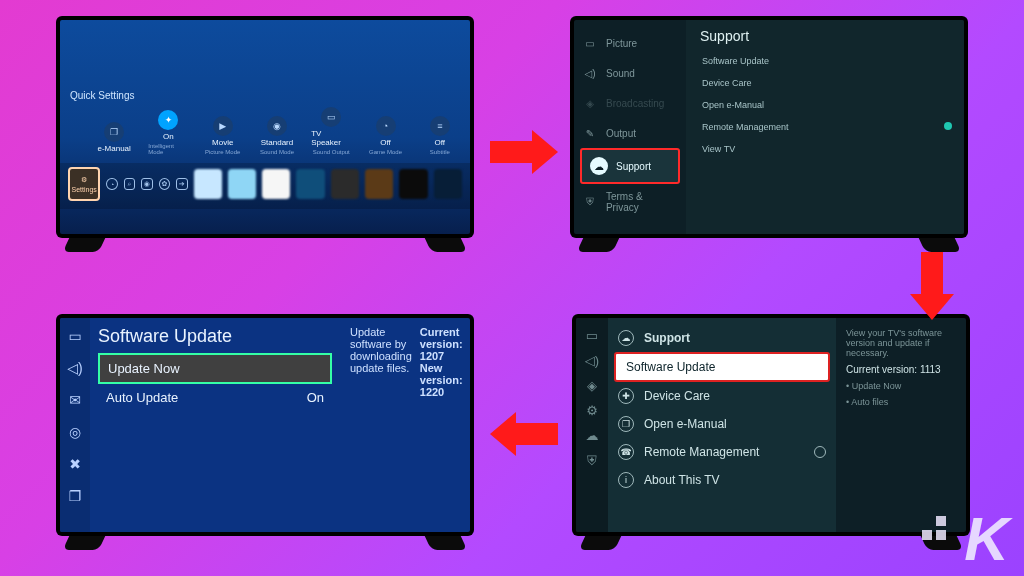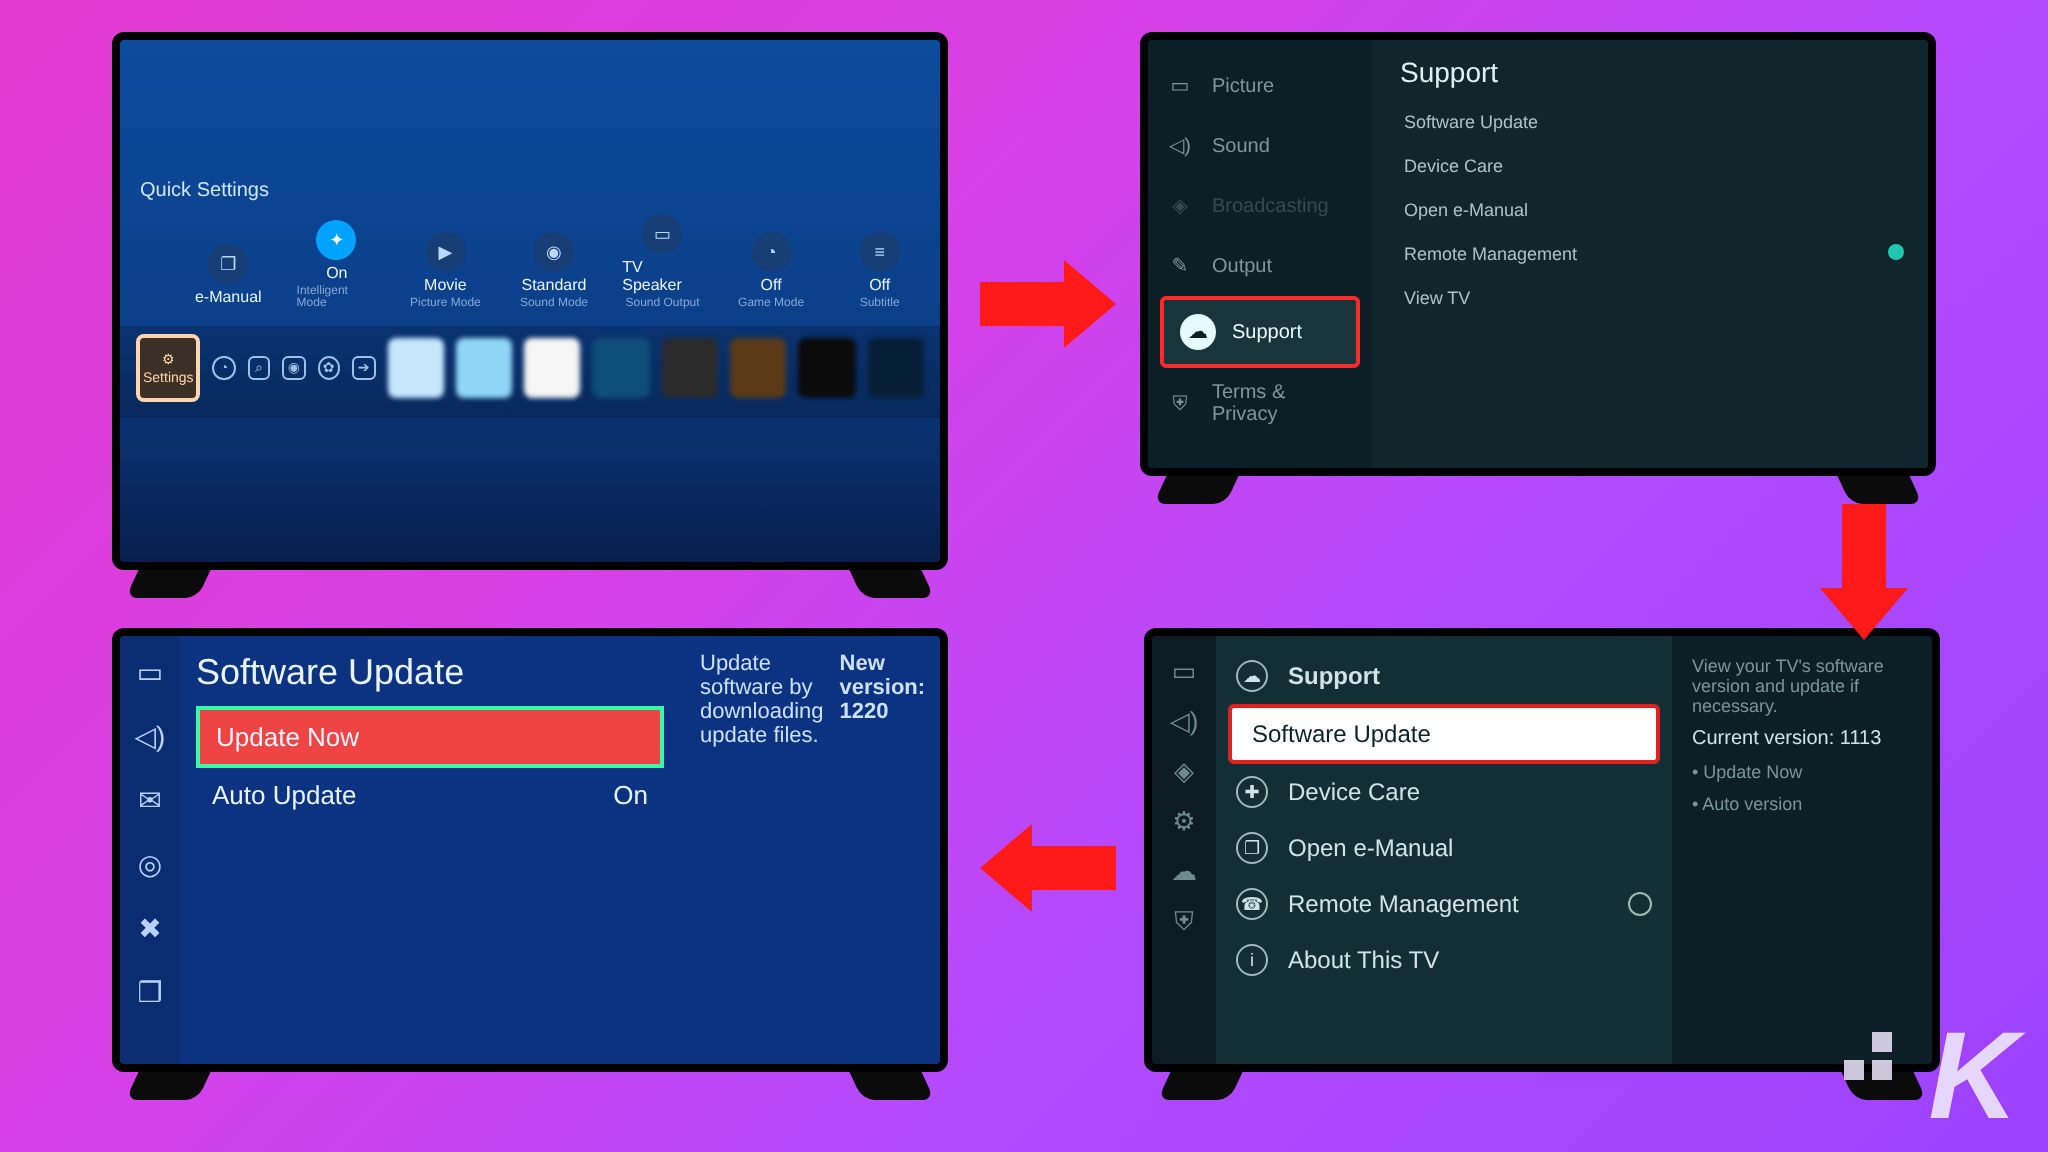--- a/index.html
+++ b/index.html
@@ -75,36 +75,36 @@
                flex-direction:column; gap:6px;}
   #tv3 .detail .cur{ color:#cfe4e6; font-size:10px;}
 
   
   #tv4 .bezel{ background:#0b3382; display:flex; color:#e9f3ff; font-size:12px;}
   #tv4 .irail{ width:30px; display:flex; flex-direction:column; align-items:center;
                padding-top:10px; gap:16px; color:#b9d1ff; font-size:14px; background:#0a2d72;}
   #tv4 .main { flex:1; padding:8px 10px 0 8px;}
   #tv4 .ttl  { font-size:18px; margin-bottom:6px;}
   #tv4 .row  { display:flex; justify-content:space-between; padding:6px 8px; font-size:13px;}
-  #tv4 .row.hl{ border:2px solid #35ffa6; background:#ef4444; }
+  #tv4 .row.hl{ border:2px solid #35ffa6; background:#404040; }
   #tv4 .info { width:128px; padding:8px 10px 0 8px; font-size:11px; color:#cde0ff;
                display:flex; gap:8px;}
 
   
   .wm{ position:absolute; right:18px; bottom:6px; color:#eee8ff; font-weight:900;
        font-size:62px; font-style:italic; letter-spacing:-3px; line-height:1; opacity:.9;}
   .wm-dots{ position:absolute; right:78px; bottom:36px; display:grid;
             grid-template-columns:repeat(3,10px); grid-auto-rows:10px; gap:4px;}
   .wm-dots span{ width:10px;height:10px; background:#eee8ff; opacity:.85;}
   .wm-dots span:nth-child(1),.wm-dots span:nth-child(2),.wm-dots span:nth-child(4){opacity:0;}
 </style>
 </head>
 <body>
 
-<div id="tv1" class="tv" style="left:56px; top:16px; width:418px; height:269px;">
+<div id="tv1" class="tv" style="left:56px; top:16px; width:418px; height:222px;">
   <div class="bezel">
     <div class="qs-label">Quick Settings</div>
     <div class="qs-row">
       <div class="qs-item">
         <div class="qs-icon">❐</div>
         <div class="qs-t1">e-Manual</div>
         <div class="qs-t2"></div>
       </div>
       <div class="qs-item">
         <div class="qs-icon active">✦</div>
@@ -243,21 +243,21 @@
         </div>
       <div class="mitem">
         <span class="ic">i</span>
         <span>About This TV</span>
         </div>
     </div>
     <div class="detail">
       <div>View your TV's software version and update if necessary.</div>
       <div class="cur">Current version: 1113</div>
       <div>• Update Now</div>
-      <div>• Auto version</div>
+      <div>• Auto files</div>
     </div>
   </div>
 </div>
 
 <div id="tv4" class="tv" style="left:56px; top:314px; width:418px; height:222px;">
   <div class="bezel">
     <div class="irail">
       <span>▭</span>
       <span>◁)</span>
       <span>✉</span>
@@ -272,20 +272,21 @@
         <span></span>
         </div>
       <div class="row">
         <span>Auto Update</span>
         <span>On</span>
         </div>
     </div>
     <div class="info">
       <div>Update software by downloading update files.</div>
       <div>
+        <div style="font-weight:bold">Current version: 1207</div>
         <div style="font-weight:bold">New version: 1220</div>
       </div>
     </div>
   </div>
 </div>
 
 <div class="arrow" style="left:490px; top:130px;">
   <div class="shaft"></div>
     <div class="head"></div>
   </div>

